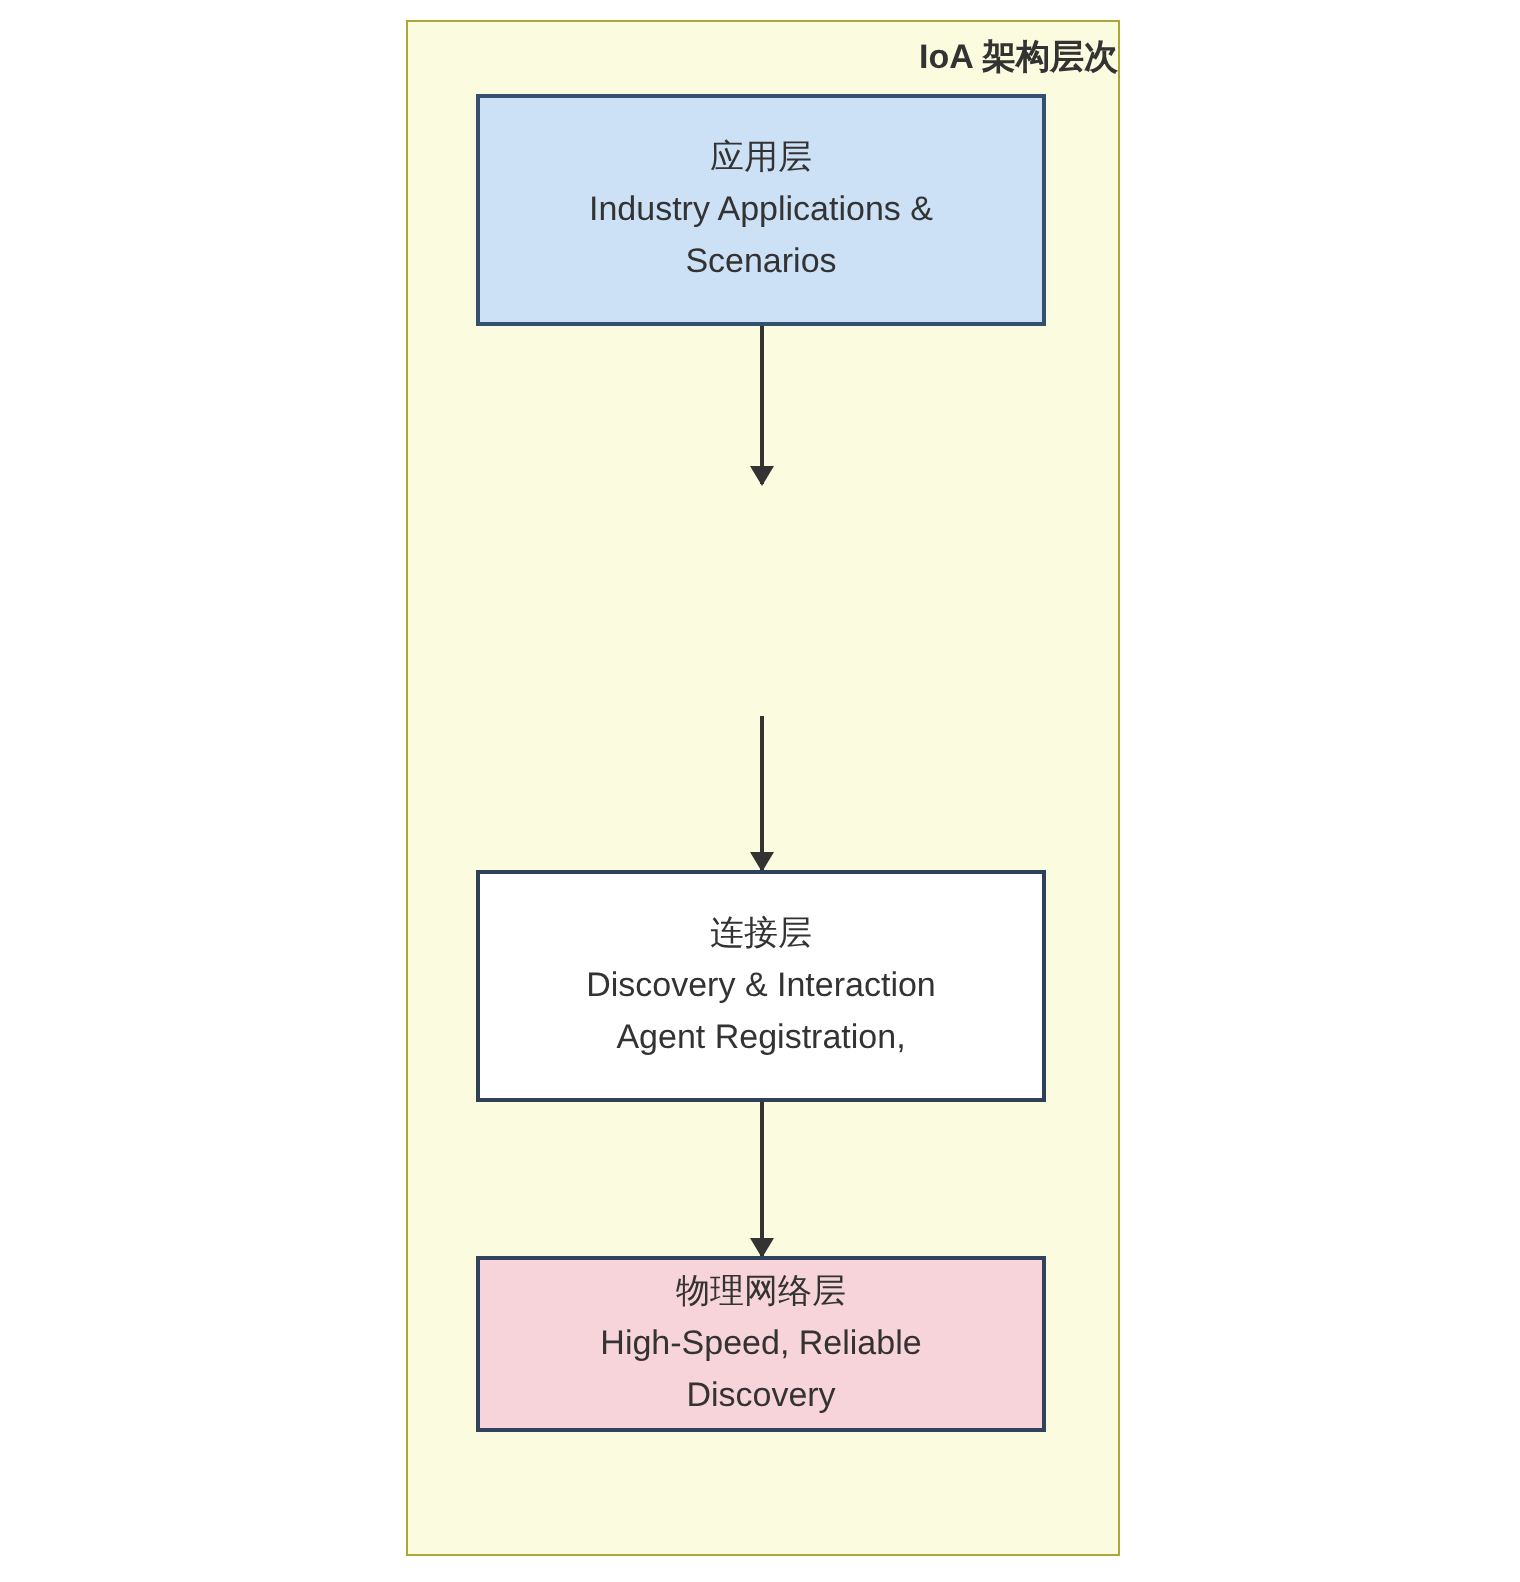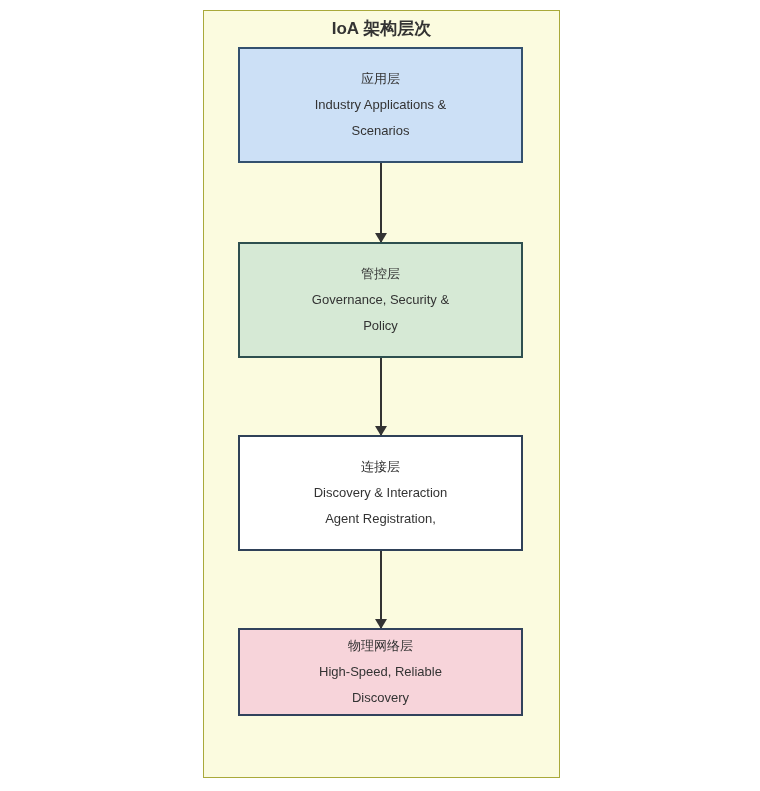--- a/index.html
+++ b/index.html
@@ -22,39 +22,39 @@
     width: 357px;
     height: 768px;
     border: 1px solid #a9a93a;
     box-sizing: border-box;
   }
   .subgraph-title {
     position: absolute;
     top: 6px;
     left: 0;
     width: 100%;
-    text-align: center;
+    text-align: right;
     font-size: 17px;
     font-weight: bold;
     color: #333333;
   }
   .layer-box {
     position: absolute;
     left: 34px;
     width: 285px;
     height: 116px;
     border: 2px solid #2c3e50;
     box-sizing: border-box;
     display: flex;
     flex-direction: column;
     align-items: center;
     justify-content: center;
     text-align: center;
     color: #333333;
-    font-size: 13px;
+    font-size: 17px;
     line-height: 26px;
   }
   .layer-box .line { white-space: nowrap; }
   .box-1 { top: 36px; }
   .box-2 { top: 231px; }
   .box-3 { top: 424px; }
   .box-4 { top: 617px; height: 88px; }
   .arrow {
     position: absolute;
     left: 176px;
@@ -87,25 +87,20 @@
     <div class="subgraph-title">IoA 架构层次</div>
 
     <div class="layer-box box-1" style="background-color: rgb(204, 224, 246); border-color: rgb(51, 80, 110);">
       <div class="line">应用层</div>
       <div class="line">Industry Applications &amp;</div>
       <div class="line">Scenarios</div>
     </div>
 
     <div class="arrow arrow-1" style="color: rgb(51, 51, 51);"></div>
 
-    <div class="layer-box box-2" style="background-color: rgb(214, 233, 213); border-color: rgb(46, 79, 79);">
-      <div class="line">管控层</div>
-      <div class="line">Governance, Security &amp;</div>
-      <div class="line">Policy</div>
-    </div>
 
     <div class="arrow arrow-2" style="color: rgb(51, 51, 51);"></div>
 
     <div class="layer-box box-3" style="background-color: #ffffff; border-color: rgb(47, 65, 88);">
       <div class="line">连接层</div>
       <div class="line">Discovery &amp; Interaction</div>
       <div class="line">Agent Registration,</div>
     </div>
 
     <div class="arrow arrow-3" style="color: rgb(51, 51, 51);"></div>

